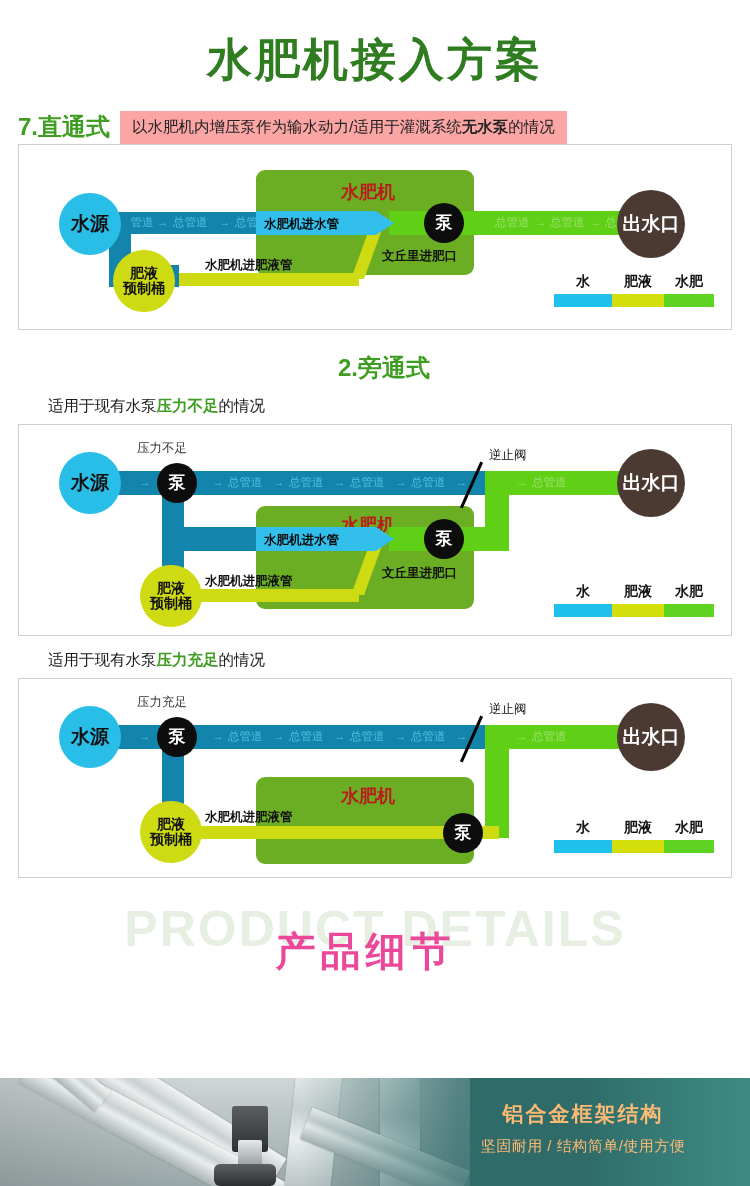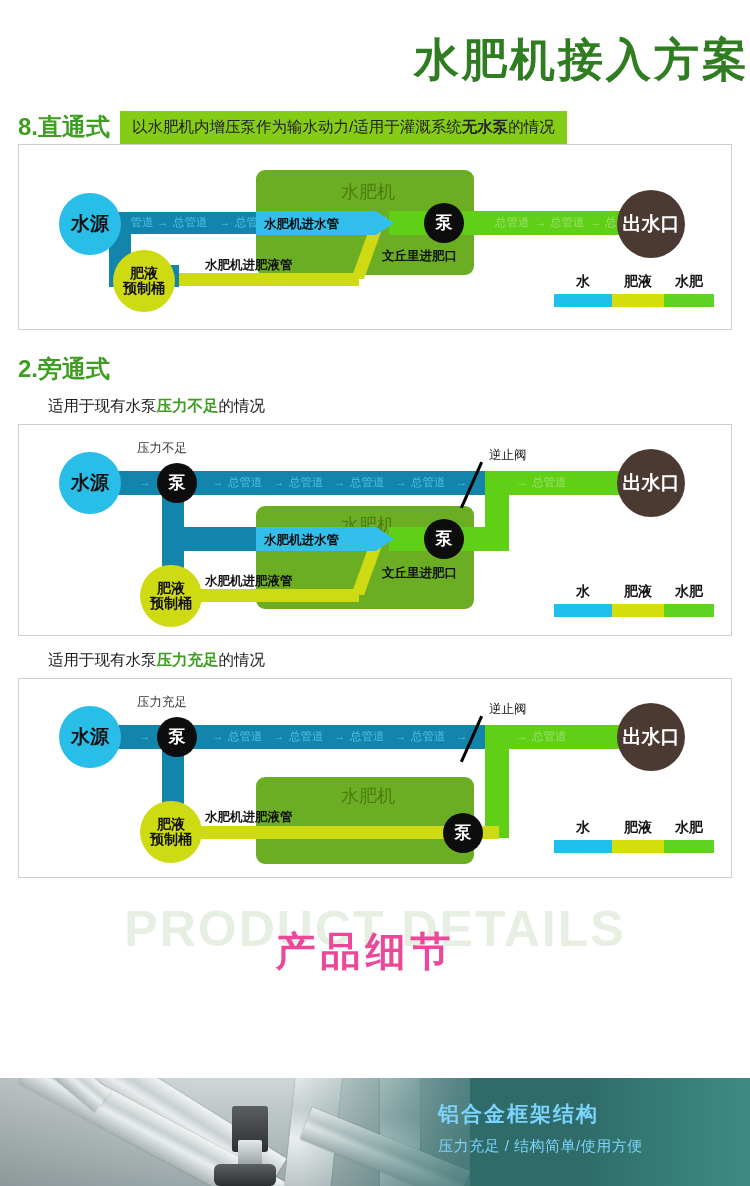--- a/index.html
+++ b/index.html
@@ -23,21 +23,21 @@
     text-align: center;
     font-size: 52px;
     font-weight: bold;
     letter-spacing: 2px;
     color: #e6efe2;
     white-space: nowrap;
   }
   .main-title {
     position: absolute;
     top: 30px; left: 0; width: 750px;
-    text-align: right;
+    text-align: center;
     font-size: 45px;
     font-weight: bold;
     color: #2f7d20;
     letter-spacing: 3px;
   }
 
   
   .sec-head {
     display: flex;
     align-items: center;
@@ -46,21 +46,21 @@
     height: 34px;
   }
   .sec-num {
     font-size: 24px;
     font-weight: bold;
     color: #3f9e22;
     letter-spacing: 0px;
     white-space: nowrap;
   }
   .sec-banner {
-    background: #84cc16;
+    background: #fca5a5;
     color: #222;
     font-size: 15.5px;
     padding: 6px 12px;
     white-space: nowrap;
     font-weight: normal;
   }
   .sec-banner b { font-weight: bold; }
   .sub-note {
     padding-left: 48px;
     font-size: 15.5px;
@@ -125,23 +125,23 @@
   .c-pump   { background: #0d0d0d; color: #fff; font-size: 17px; }
   .c-outlet { background: #4a3a31; color: #fff; font-size: 19px; }
 
   .machine {
     position: absolute;
     background: #6cae23;
     border-radius: 9px;
   }
   .machine-title {
     position: absolute;
-    color: #4d7c0f;
+    color: #b91c1c;
     font-size: 18px;
-    font-weight: normal;
+    font-weight: bold;
     white-space: nowrap;
   }
   .venturi-lbl {
     position: absolute;
     color: #111;
     font-size: 12.5px;
     font-weight: bold;
     white-space: nowrap;
   }
   .inpipe-lbl {
@@ -260,43 +260,44 @@
     border-radius: 2px;
   }
   .photo-fade {
     position: absolute;
     left: 300px; top: 0; width: 450px; height: 108px;
     background: linear-gradient(90deg, rgba(46,107,105,0) 0%, rgba(46,107,105,0.75) 35%, #2e6b69 62%, #3f8b84 100%);
   }
   .photo-text {
     position: absolute;
     right: 22px; top: 22px;
+    text-align: center;
     width: 290px;
-    color: #7dd3fc;
+    color: #fdba74;
   }
   .photo-h {
     font-size: 21px;
     font-weight: bold;
     letter-spacing: 2px;
     margin-bottom: 9px;
   }
   .photo-s {
     font-size: 15px;
     letter-spacing: 0.5px;
   }
 </style>
 </head>
 <body>
 
 <div class="page-header">
   <div class="main-title">水肥机接入方案</div>
 </div>
 
 <div class="sec-head">
-  <div class="sec-num">8.直通式</div>
+  <div class="sec-num">7.直通式</div>
   <div class="sec-banner"><span>以水肥机内增压泵作为输水动力/适用于灌溉系统</span><b>无水泵</b><span>的情况</span></div>
 </div>
 
 <div class="panel panel-1">
 
   <div class="pipe-water lay" style="left:90px; top:67px; width:185px; height:22px;"></div>
   <div class="pipe-water-lbl" style="left:100px; top:72px;">总管道</div>
   <div class="pipe-water-lbl" style="left:138px; top:72px;">→</div>
   <div class="pipe-water-lbl" style="left:154px; top:72px;">总管道</div>
   <div class="pipe-water-lbl" style="left:200px; top:72px;">→</div>
@@ -345,21 +346,21 @@
       <span style="width:50px;">水肥</span>
     </div>
     <div class="legend-bar">
       <i style="width:58px; background:#1fc0ec;"></i>
       <i style="width:52px; background:#d4de0b;"></i>
       <i style="width:50px; background:#5ed322;"></i>
     </div>
   </div>
 </div>
 
-<div class="sec-head" style="margin-top:22px;">
+<div class="sec-head" style="margin-top:22px;flex-direction:column;">
   <div class="sec-num">2.旁通式</div>
 </div>
 <div class="sub-note"><span>适用于现有水泵</span><span class="hl">压力不足</span><span>的情况</span></div>
 
 <div class="panel panel-2">
 
   <div class="small-lbl" style="left:118px; top:15px;">压力不足</div>
 
   <div class="pipe-water lay" style="left:88px; top:46px; width:400px; height:24px;"></div>
   <div class="pipe-water-lbl" style="left:120px; top:52px;">→</div>
@@ -506,15 +507,15 @@
     <div class="bar-al" style="left:380px; top:-10px; width:40px; height:140px;"></div>
     <div class="bar-al" style="left:300px; top:60px; width:170px; height:34px; transform:rotate(22deg);"></div>
     <div class="valve-body" style="left:232px; top:28px; width:36px; height:46px;"></div>
     <div class="pipe-metal" style="left:238px; top:62px; width:24px; height:46px;"></div>
     <div class="valve-body" style="left:214px; top:86px; width:62px; height:22px; border-radius:6px;"></div>
     <div class="bar-al" style="left:55px; top:-6px; width:54px; height:26px; transform:rotate(40deg);"></div>
   </div>
   <div class="photo-fade"></div>
   <div class="photo-text">
     <div class="photo-h">铝合金框架结构</div>
-    <div class="photo-s">压力充足 / 结构简单/使用方便</div>
+    <div class="photo-s">坚固耐用 / 结构简单/使用方便</div>
   </div>
 </div>
 
 </body></html>

